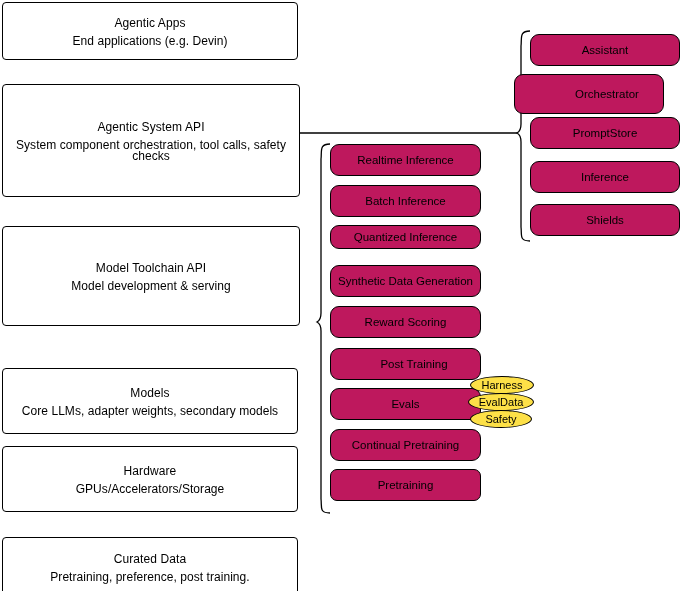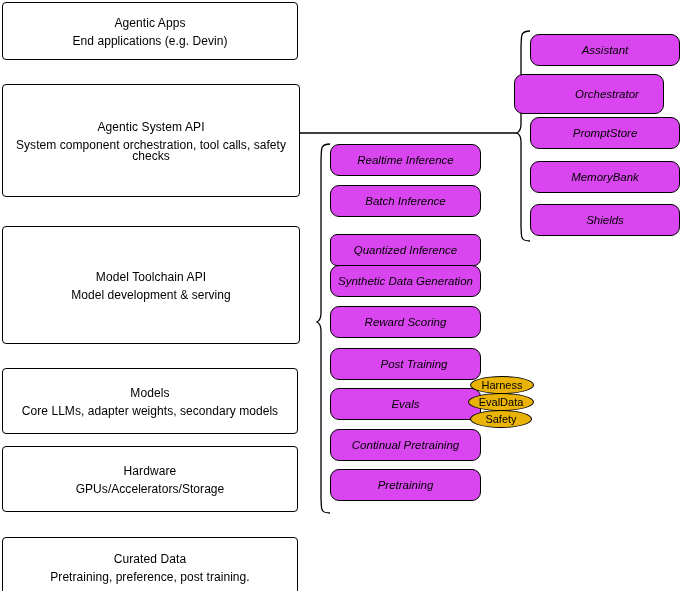--- a/index.html
+++ b/index.html
@@ -19,29 +19,29 @@
   }
   .box .title{font-size:12px;line-height:15px;letter-spacing:.1px;}
   .box .sub{font-size:12px;line-height:11px;margin-top:5px;letter-spacing:.05px;}
 
   
   .layer{border-radius:4px;}
 
   
   .cap{
     position:absolute;box-sizing:border-box;
-    border:1.3px solid #000;border-radius:9px;background:#d946ef;
+    border:1.3px solid #000;border-radius:9px;background:#be185d;
     display:flex;align-items:center;justify-content:center;
-    font-size:11.5px;line-height:14px;text-align:center;font-style:italic;
+    font-size:11.5px;line-height:14px;text-align:center;
   }
 
   
   .pill{
     position:absolute;box-sizing:border-box;
-    border:1.3px solid #000;border-radius:50%/50%;background:#eab308;
+    border:1.3px solid #000;border-radius:50%/50%;background:#fde047;
     display:flex;align-items:center;justify-content:center;
     font-size:11px;line-height:13px;text-align:center;z-index:5;
   }
 
   
   svg.wire{position:absolute;left:0;top:0;width:682px;height:591px;overflow:visible;pointer-events:none;}
   svg.wire path,svg.wire line{fill:none;stroke:#000;stroke-width:1.3;}
 </style>
 </head>
 <body>
@@ -72,21 +72,21 @@
   <div class="box layer" style="left:2px;top:2px;width:296px;height:58px;">
     <div class="title">Agentic Apps</div>
     <div class="sub">End applications (e.g. Devin)</div>
   </div>
 
   <div class="box layer" style="left:2px;top:84px;width:298px;height:113px;">
     <div class="title">Agentic System API</div>
     <div class="sub">System component orchestration, tool calls, safety checks</div>
   </div>
 
-  <div class="box layer" style="left:2px;top:226px;width:298px;height:118px;">
+  <div class="box layer" style="left:2px;top:226px;width:298px;height:100px;">
     <div class="title">Model Toolchain API</div>
     <div class="sub">Model development &amp; serving</div>
   </div>
 
   <div class="box layer" style="left:2px;top:368px;width:296px;height:66px;">
     <div class="title">Models</div>
     <div class="sub">Core LLMs, adapter weights, secondary models</div>
   </div>
 
   <div class="box layer" style="left:2px;top:446px;width:296px;height:66px;">
@@ -94,31 +94,31 @@
     <div class="sub">GPUs/Accelerators/Storage</div>
   </div>
 
   <div class="box layer" style="left:2px;top:537px;width:296px;height:61px;">
     <div class="title">Curated Data</div>
     <div class="sub">Pretraining, preference, post training.</div>
   </div>
 
   <div class="cap" style="left:330px;top:185px;width:151px;height:32px;">Batch Inference</div>
   <div class="cap" style="left:330px;top:144px;width:151px;height:32px;">Realtime Inference</div>
-  <div class="cap" style="left:330px;top:234px;width:151px;height:32px;border-radius:7px;">Quantized Inference</div>
+  <div class="cap" style="left:330px;top:225px;width:151px;height:24px;">Quantized Inference</div>
   <div class="cap" style="left:330px;top:265px;width:151px;height:32px;">Synthetic Data Generation</div>
   <div class="cap" style="left:330px;top:306px;width:151px;height:32px;">Reward Scoring</div>
   <div class="cap" style="left:330px;top:348px;width:151px;height:32px;padding-left:17px;">Post Training</div>
   <div class="cap" style="left:330px;top:388px;width:151px;height:32px;">Evals</div>
   <div class="cap" style="left:330px;top:429px;width:151px;height:32px;">Continual Pretraining</div>
-  <div class="cap" style="left:330px;top:469px;width:151px;height:32px;">Pretraining</div>
+  <div class="cap" style="left:330px;top:469px;width:151px;height:32px;border-radius:7px;">Pretraining</div>
 
   <div class="pill" style="left:470px;top:376px;width:64px;height:18px;">Harness</div>
   <div class="pill" style="left:468px;top:393px;width:66px;height:18px;">EvalData</div>
   <div class="pill" style="left:470px;top:410px;width:62px;height:18px;">Safety</div>
 
   <div class="cap" style="left:530px;top:34px;width:150px;height:32px;">Assistant</div>
   <div class="cap" style="left:514px;top:74px;width:150px;height:40px;padding-left:36px;">Orchestrator</div>
   <div class="cap" style="left:530px;top:117px;width:150px;height:32px;">PromptStore</div>
-  <div class="cap" style="left:530px;top:161px;width:150px;height:32px;">MemoryBank</div>
+  <div class="cap" style="left:530px;top:161px;width:150px;height:32px;">Inference</div>
   <div class="cap" style="left:530px;top:204px;width:150px;height:32px;">Shields</div>
 
 </div>
 
 </body></html>

